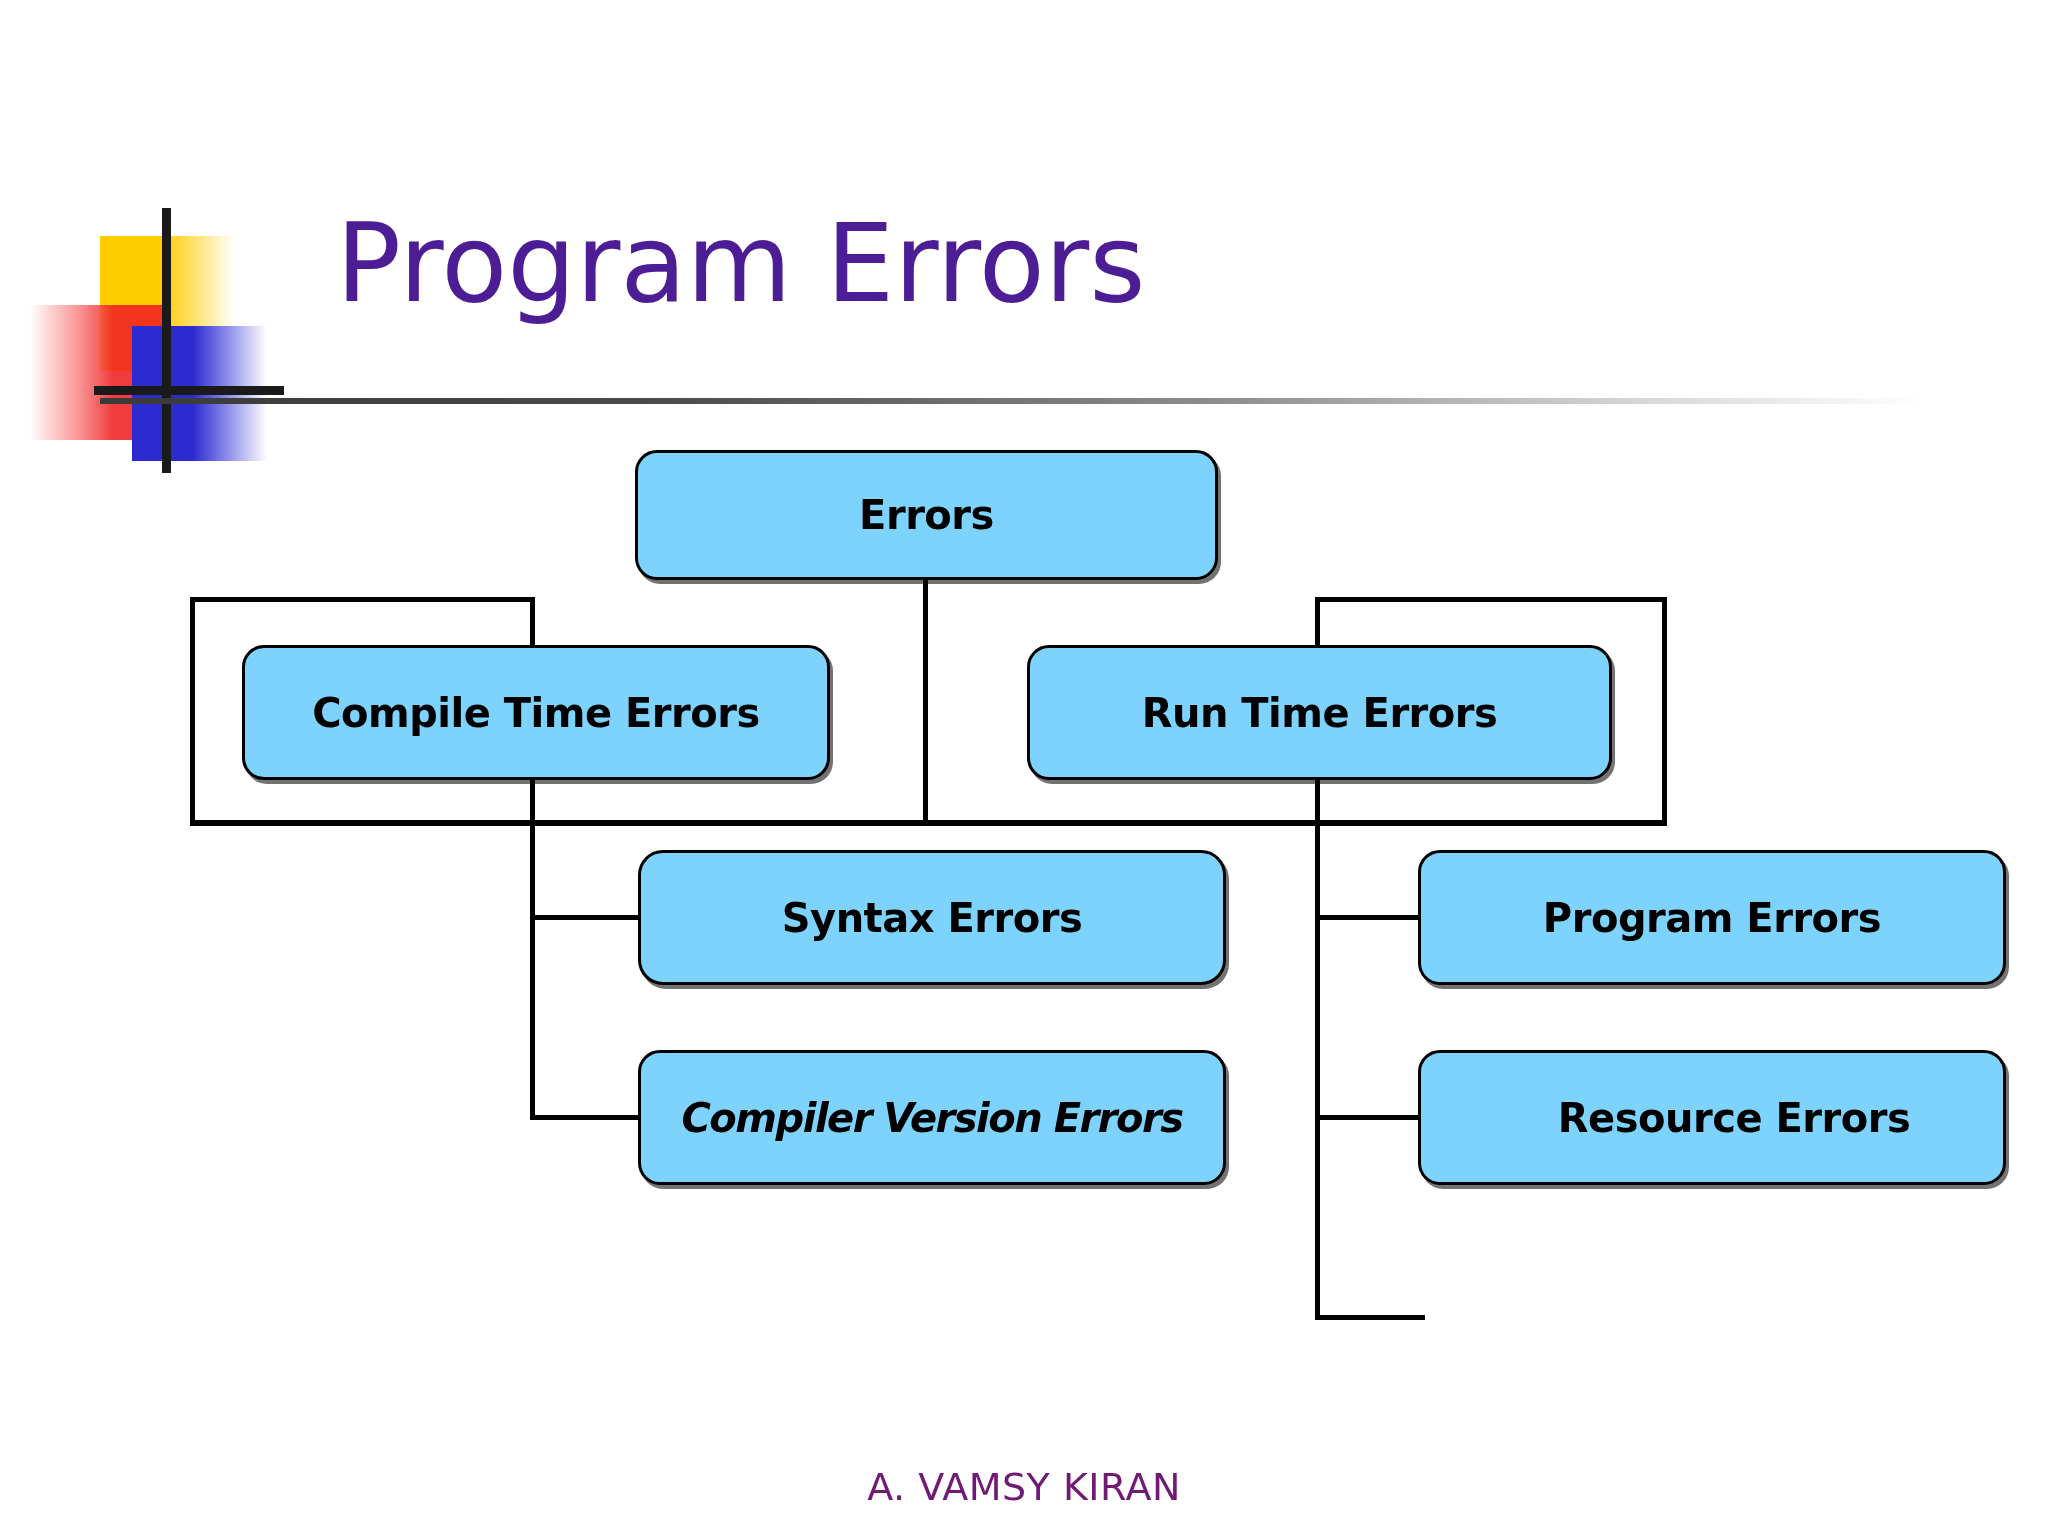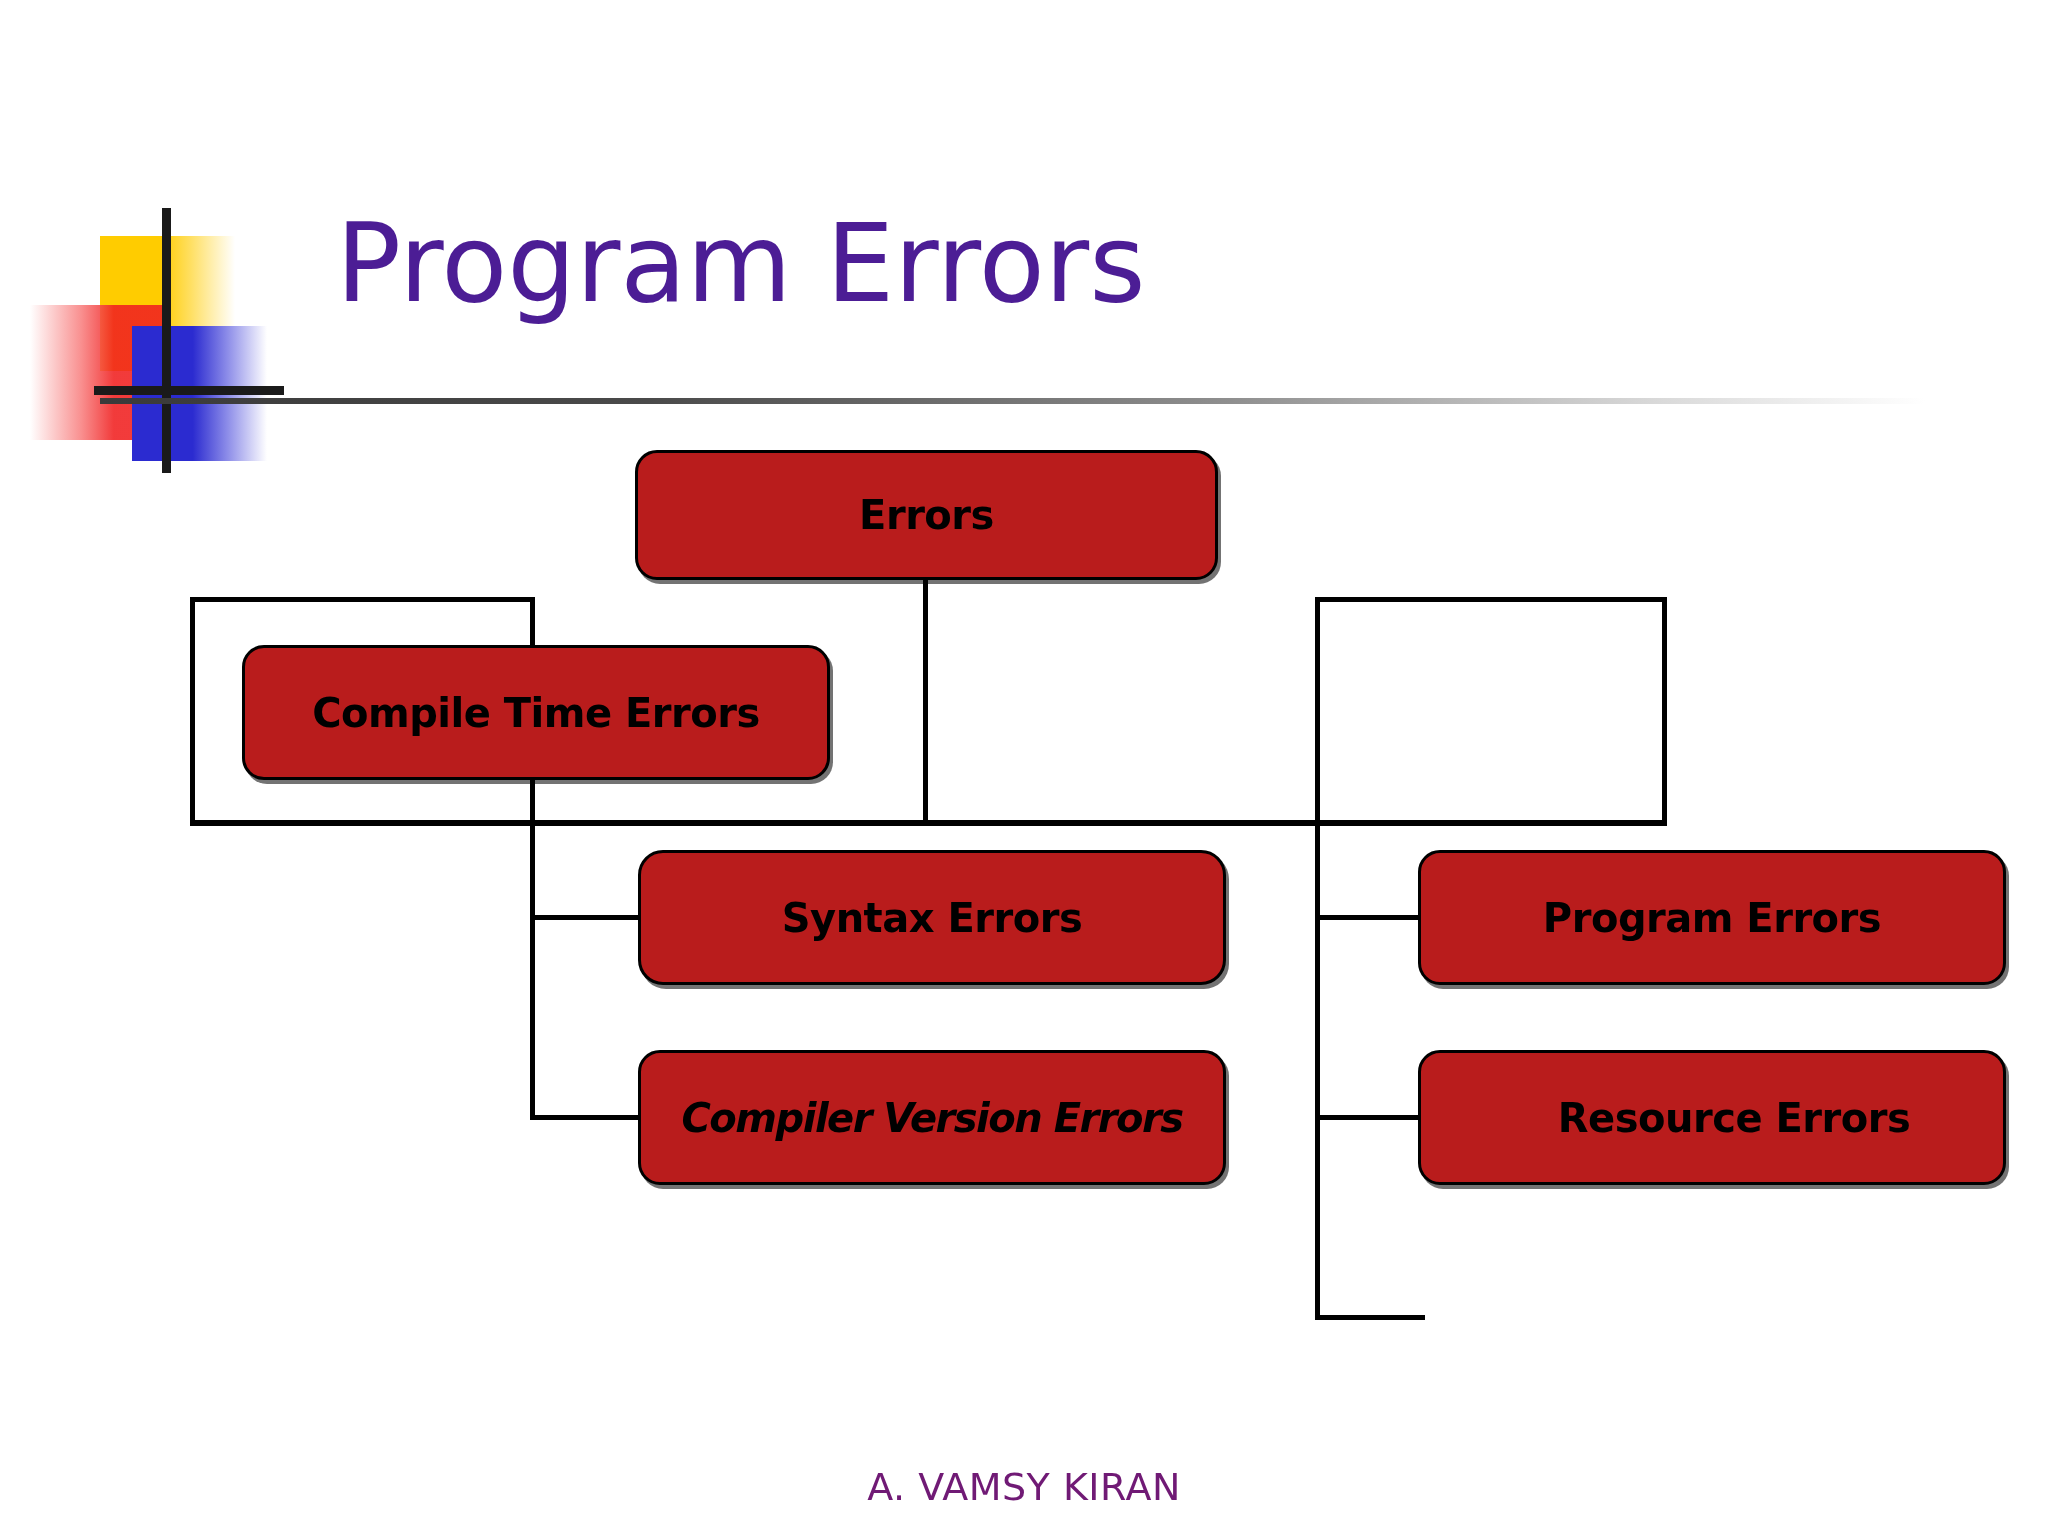--- a/index.html
+++ b/index.html
@@ -98,21 +98,21 @@
   }
   .ln {
     position: absolute;
     background: #000000;
   }
 
   
   .node {
     position: absolute;
     box-sizing: border-box;
-    background: #b91c1c;
+    background: #7dd3fc;
     border: 3px solid #000000;
     border-radius: 22px;
     display: flex;
     align-items: center;
     justify-content: center;
     box-shadow: 3px 4px 0 rgba(0,0,0,0.55);
   }
   .node .lbl {
     font-family: "DejaVu Sans", sans-serif;
     font-weight: bold;
@@ -187,20 +187,23 @@
   </div>
 
   <div class="node" id="node-errors">
     <span class="lbl">Errors</span>
   </div>
 
   <div class="node" id="node-compile-time">
     <span class="lbl">Compile Time Errors</span>
   </div>
 
+  <div class="node" id="node-run-time">
+    <span class="lbl">Run Time Errors</span>
+  </div>
 
   <div class="node" id="node-syntax">
     <span class="lbl">Syntax Errors</span>
   </div>
 
   <div class="node" id="node-compiler-version">
     <span class="lbl">Compiler Version Errors</span>
   </div>
 
   <div class="node" id="node-logical">

